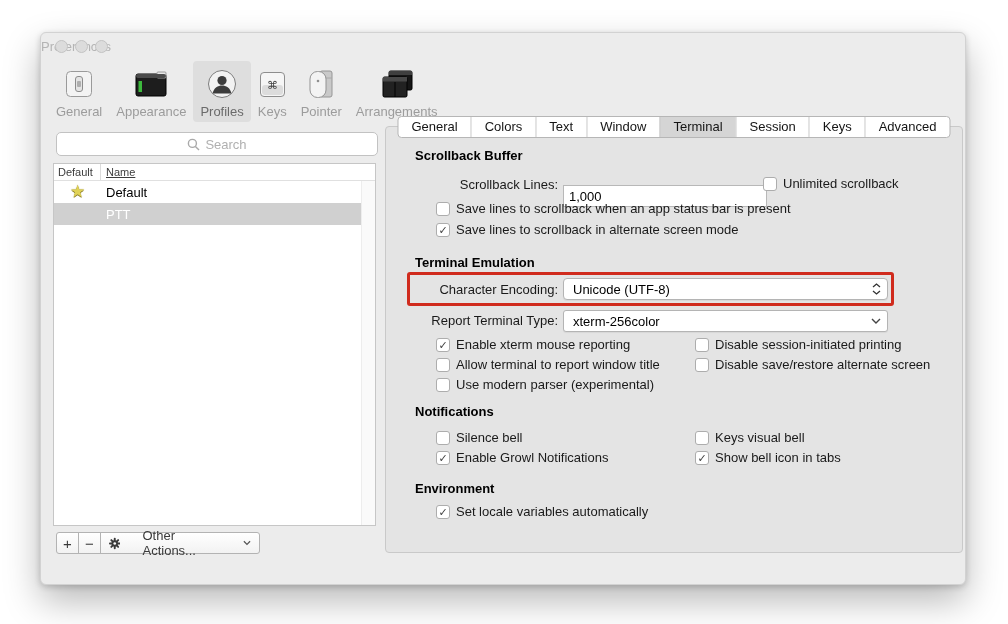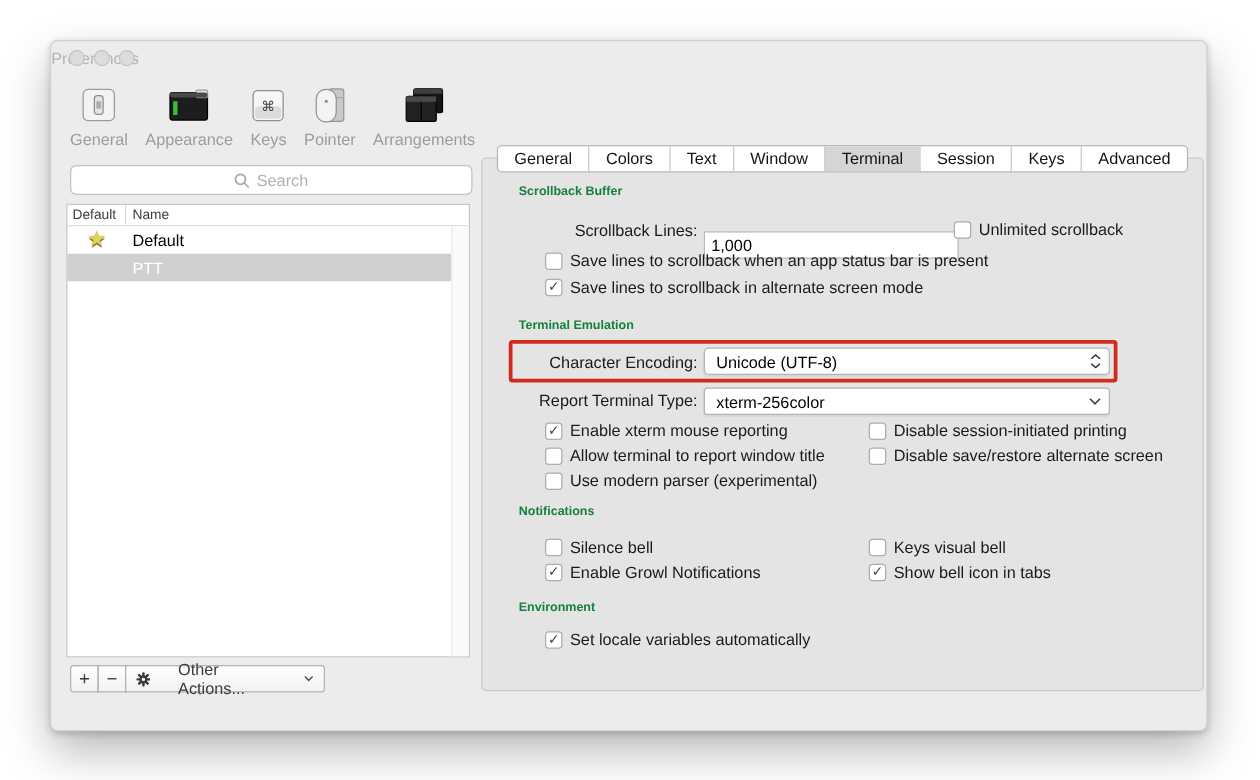--- a/index.html
+++ b/index.html
@@ -24,40 +24,40 @@
   
   .search {
     position:absolute; left:15px; top:99px; width:322px; height:24px;
     background:#fff; border:1px solid #c2c2c2; border-radius:5px;
     display:flex; align-items:center; justify-content:center; gap:5px;
     color:#b0b0b0; font-size:13px;
   }
   .plist { position:absolute; left:12px; top:130px; width:323px; height:363px; background:#fff; border:1px solid #c6c6c6; }
   .plist-header { height:17px; display:flex; align-items:center; font-size:11px; color:#3c3c3c; border-bottom:1px solid #e0e0e0; }
   .ph-col1 { width:47px; padding-left:4px; border-right:1px solid #dcdcdc; height:100%; display:flex; align-items:center; }
-  .ph-col2 { padding-left:5px; flex:1; }
+  .ph-col2 { padding-left:5px; flex:1;text-decoration:underline; }
   .scroll-strip { position:absolute; top:17px; right:0; bottom:0; width:14px; background:#fafafa; border-left:1px solid #ededed; }
   .prow { position:relative; height:22px; display:flex; align-items:center; width:307px; font-size:13px; color:#000; }
   .prow .starcol { width:47px; display:flex; align-items:center; justify-content:center; }
   .prow .namecol { padding-left:5px; }
   .prow.selected { background:#d0d0d0; color:#ffffff; }
   .star { font-size:17px; color:#e0d257; text-shadow:0 0 1px #8a7d2a, 0 1px 0 #8a7d2a; line-height:16px; }
   .footer-buttons { position:absolute; left:15px; top:499px; display:flex; }
   .fbtn { height:22px; border:1px solid #b3b3b3; background:linear-gradient(#ffffff,#f2f2f2); display:flex; align-items:center; justify-content:center; font-size:15px; color:#3a3a3a; }
   .fbtn.plus  { width:23px; border-radius:3px 0 0 3px; }
   .fbtn.minus { width:23px; margin-left:-1px; }
   .fbtn.other { margin-left:-1px; width:160px; border-radius:0 3px 3px 0; font-size:13px; justify-content:flex-start; padding:0 8px; gap:22px; }
   .fbtn.other .chev { margin-left:auto; }
   
   .panel { position:absolute; left:344px; top:93px; width:578px; height:427px; background:#e4e4e4; border:1px solid #c9c9c9; border-radius:4px; }
   .tabbar { position:absolute; top:-11px; left:50%; transform:translateX(-50%); display:flex; height:22px; background:#fff; border:1px solid #b6b6b6; border-radius:4px; overflow:hidden; }
   .tab { padding:0 13px; font-size:13px; color:#141414; line-height:20px; border-left:1px solid #c9c9c9; white-space:nowrap; }
   .tab:first-child { border-left:none; }
   .tab.selected { background:#d5d5d5; }
-  .sec-h { position:absolute; font-size:10px; font-weight:bold; color:#15803d; }
+  .sec-h { position:absolute; font-size:13px; font-weight:bold; color:#000000; }
   .flabel { position:absolute; width:172px; text-align:right; font-size:13px; color:#1a1a1a; }
   .tfield { position:absolute; height:22px; background:#fff; border:1px solid #b8b8b8; font-size:13px; color:#000; padding:0 5px; display:flex; align-items:center; }
   .popup { position:absolute; height:22px; background:#fff; border:1px solid #b4b4b4; border-radius:4px; font-size:13px; color:#000; padding:0 22px 0 9px; display:flex; align-items:center; box-shadow:0 1px 1px rgba(0,0,0,.06); }
   .popup .stepper, .popup .dchev { position:absolute; right:6px; top:50%; transform:translateY(-50%); display:flex; flex-direction:column; line-height:0; }
   .cbrow { position:absolute; display:flex; align-items:center; gap:6px; font-size:13px; color:#1a1a1a; white-space:nowrap;padding-left:20px; }
   .cb { width:14px; height:14px; background:#fff; border:1px solid #adadad; border-radius:3px; display:flex; align-items:center; justify-content:center; font-size:11px; color:#3f3f3f; line-height:12px; flex:none; }
   .red-overlay { position:absolute; left:21px; top:145px; width:487px; height:34px; border:3px solid #d02b1d; border-radius:3px; pointer-events:none; }
   
   svg { display:block; }
 </style>
@@ -89,20 +89,30 @@
     <div class="tbitem">
       <span class="ticon">
         <svg width="32" height="26" viewBox="0 0 32 26">
             <rect x="1" y="3" width="30" height="22" rx="2" fill="#1d1d1d" stroke="#000"></rect>
             <rect x="22" y="1" width="9" height="6" rx="1" fill="#e8e8e8" stroke="#9a9a9a"></rect>
             <rect x="1" y="3" width="30" height="4" rx="2" fill="#4a4a4a"></rect>
             <rect x="3.5" y="10" width="3.5" height="11" fill="#3db93d"></rect>
           </svg>
       </span>
       <span class="tlabel">Appearance</span>
+    </div>
+    <div class="tbitem selected">
+      <span class="ticon">
+        <svg width="30" height="30" viewBox="0 0 30 30">
+            <circle cx="15" cy="15" r="13.5" fill="#f2f2f2" stroke="#7d7d7d"></circle>
+            <circle cx="15" cy="11.5" r="4.6" fill="#3c3c3c"></circle>
+            <path d="M5.5 24.5 C7 18.5 11 16.5 15 16.5 C19 16.5 23 18.5 24.5 24.5 Z" fill="#3c3c3c"></path>
+          </svg>
+      </span>
+      <span class="tlabel">Profiles</span>
     </div>
     <div class="tbitem">
       <span class="ticon">
         <svg width="27" height="27" viewBox="0 0 27 27">
             <rect x="1.5" y="1.5" width="24" height="24" rx="3.5" fill="#f6f6f6" stroke="#8e8e8e"></rect>
             <rect x="3" y="14" width="21" height="10" rx="3" fill="#dcdcdc"></rect>
             <text x="13.5" y="17.5" text-anchor="middle" font-size="11" fill="#444" font-family="DejaVu Sans, sans-serif">⌘</text>
           </svg>
       </span>
       <span class="tlabel">Keys</span>

